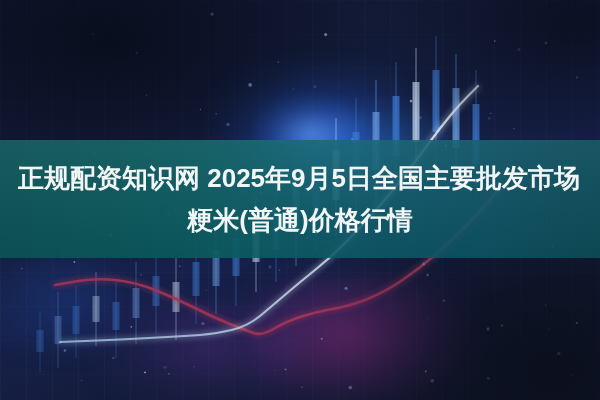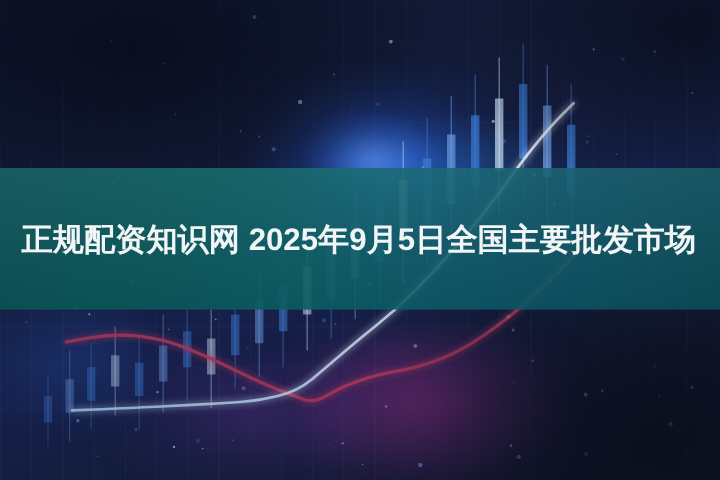--- a/index.html
+++ b/index.html
@@ -298,15 +298,16 @@
         <circle cx="202.9" cy="323.6" r="1.67" fill="#cfe2f7" opacity="0.23"></circle>
       </g>
   </svg>
 
   <div class="layer bg-vignette"></div>
 
   <div class="teal-band"></div>
 
   <div class="title-wrap">
     <div class="title-line l1">正规配资知识网 2025年9月5日全国主要批发市场</div>
+    <div class="title-line l2">粳米(普通)价格行情</div>
   </div>
 
 </div>
 
 </body></html>

